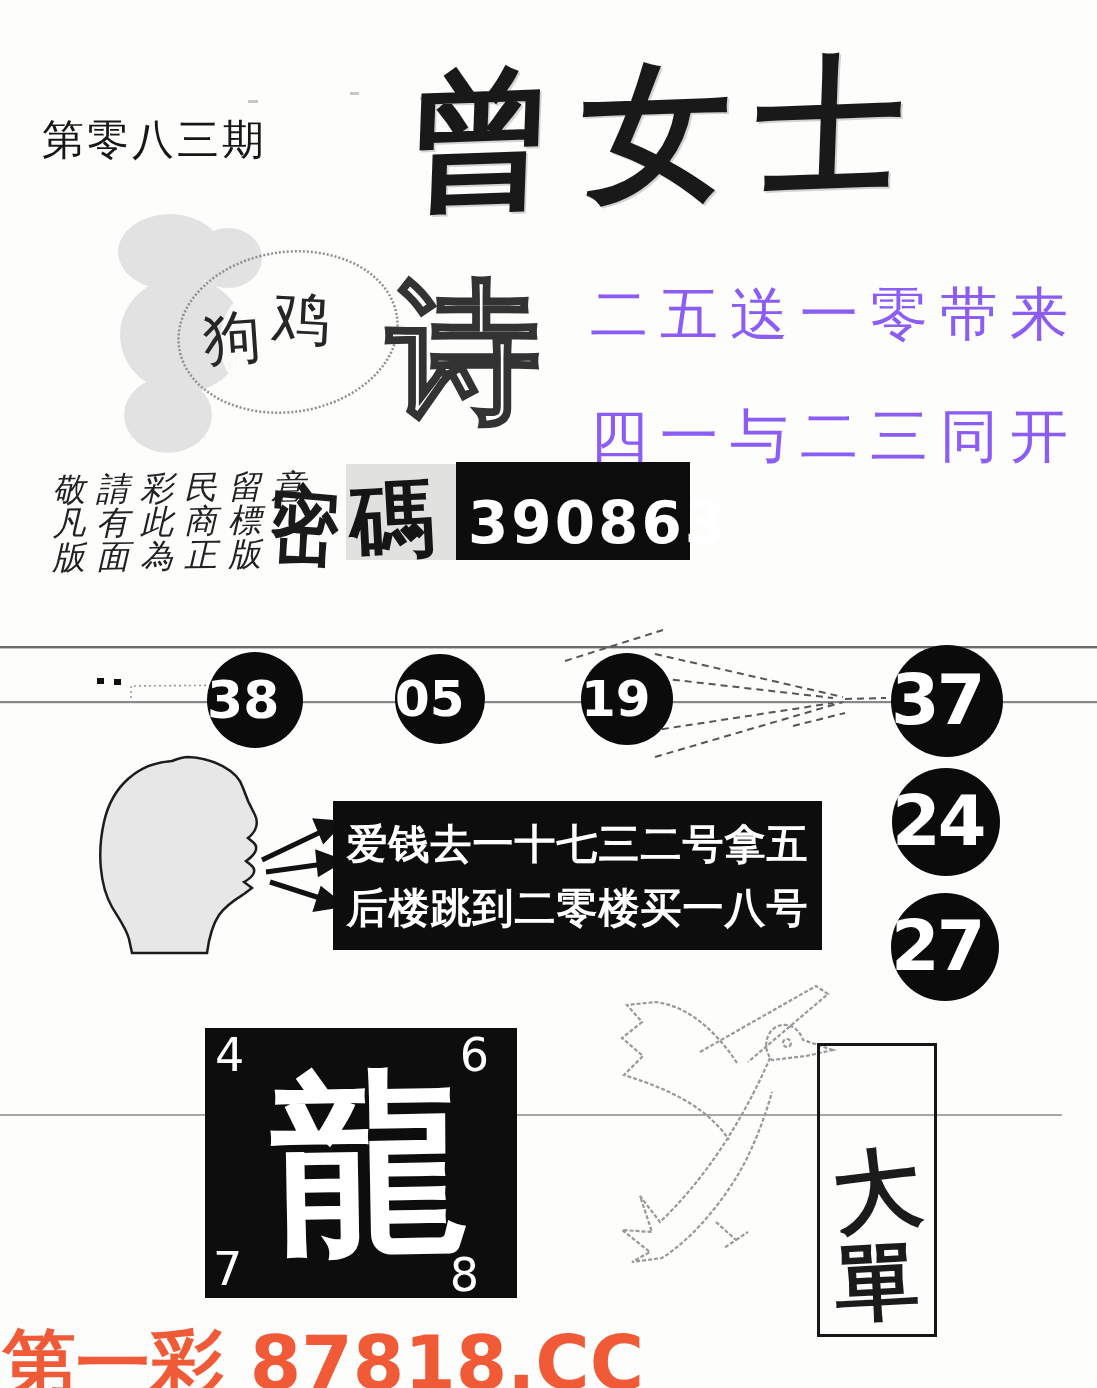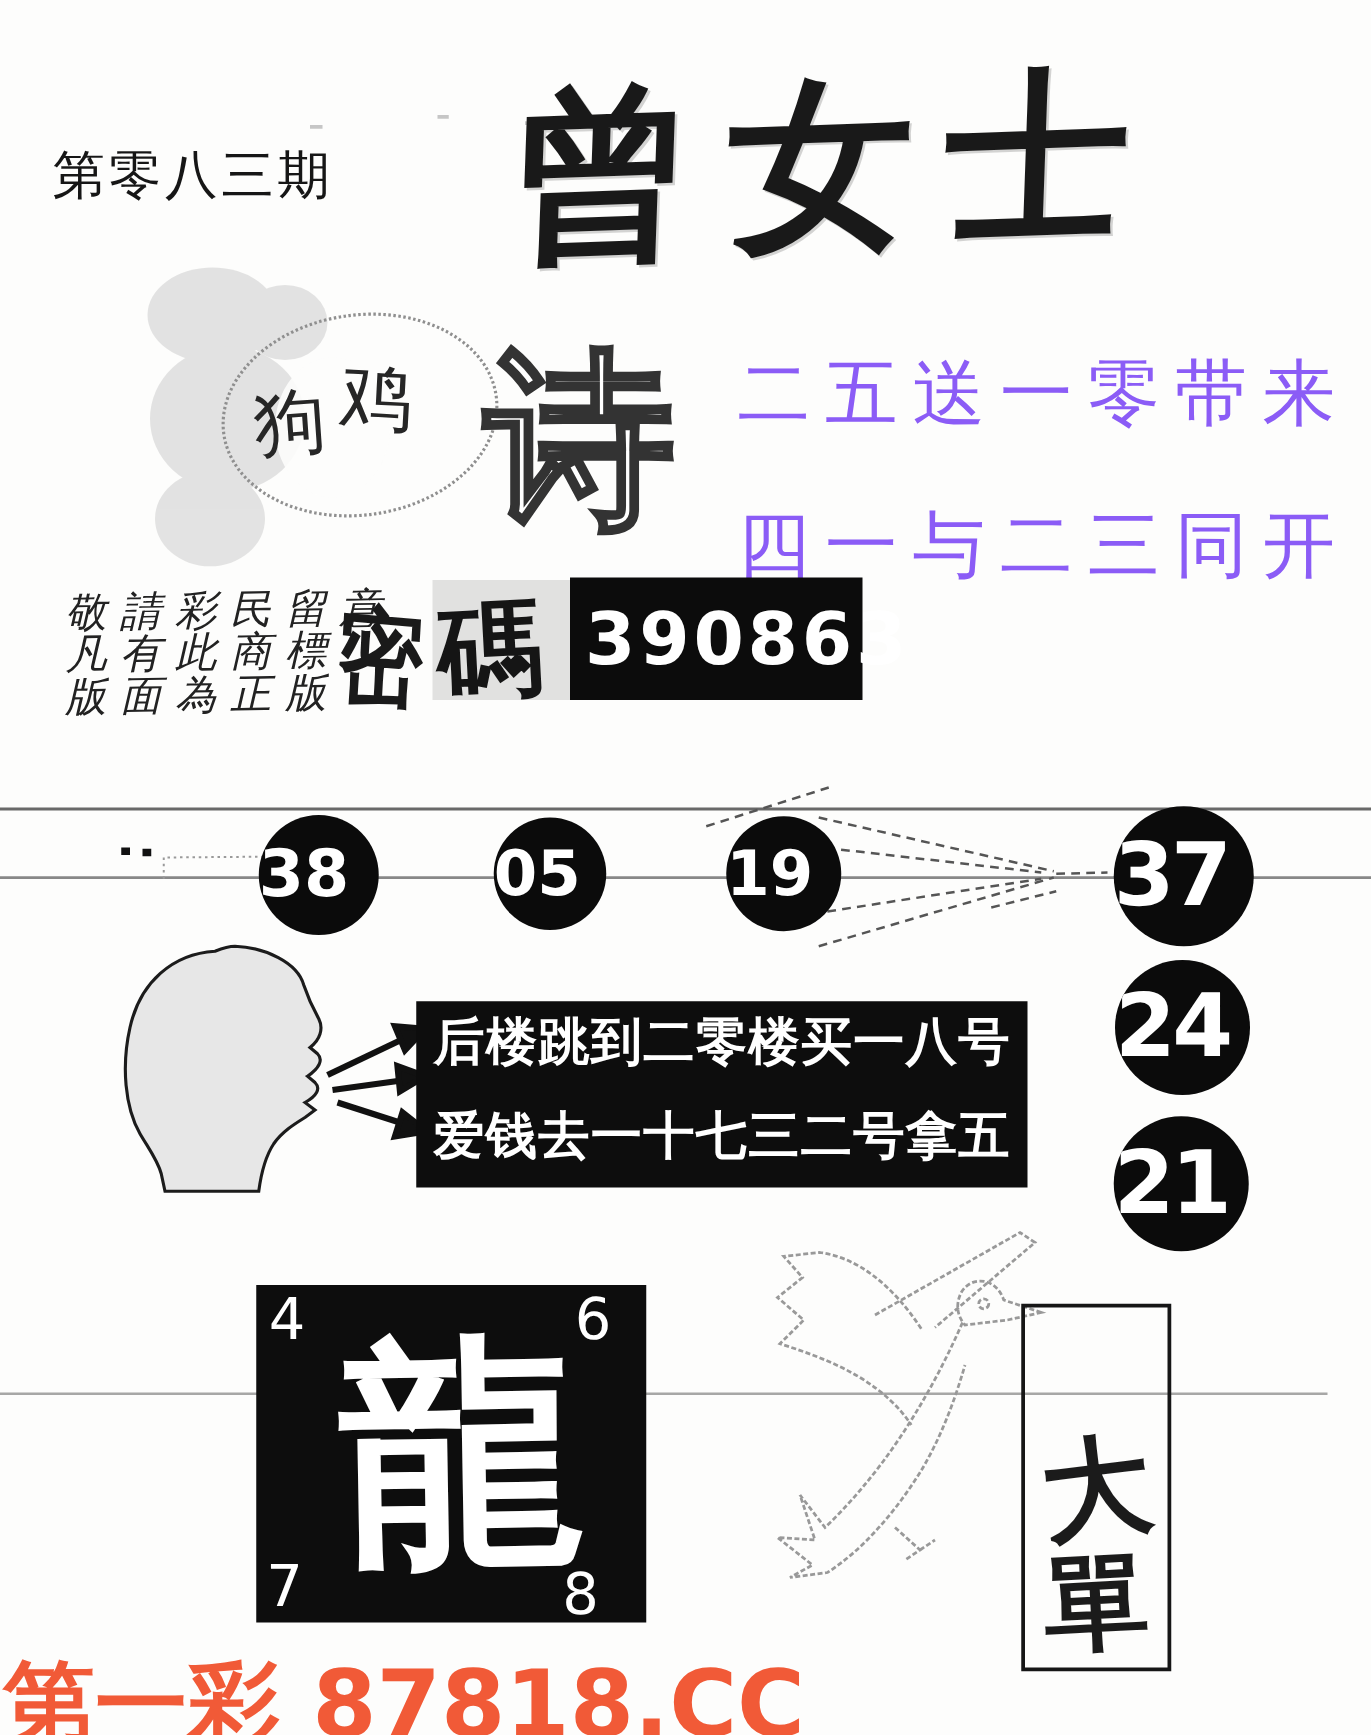--- a/index.html
+++ b/index.html
@@ -30,21 +30,21 @@
   .poem1{top:276px;} .poem2{top:350px;margin-top:48px;}
   .notice{left:52px;font-size:33px;letter-spacing:11px;font-weight:500;font-style:italic;
     font-family:"DejaVu Serif",serif;color:#222;white-space:nowrap;transform:rotate(-1deg);}
   .nt1{top:466px;} .nt2{top:500px;} .nt3{top:534px;}
   .seal{left:262px;top:470px;font-size:84px;font-weight:700;font-family:"DejaVu Serif",serif;
     color:#1a1a1a;transform:scaleX(.82) rotate(4deg);}
   .codelabel{left:350px;top:464px;font-size:84px;font-weight:700;font-family:"DejaVu Serif",serif;
     color:#151515;transform:rotate(-3deg);}
   .codebox{left:456px;top:462px;width:234px;height:98px;background:#0c0c0c;}
   .codeval{width:100%;height:98px;line-height:98px;padding-left:12px;box-sizing:border-box;
-    color:#fff;font-size:58px;font-weight:700;letter-spacing:3px;}
+    color:#fff;font-size:58px;font-weight:700;letter-spacing:3px;margin-top:12px;}
 
   .circle{background:#0b0b0b;border-radius:50%;color:#fff;overflow:hidden;
     font-weight:700;}
   .c38{left:207px;top:652px;width:96px;height:96px;line-height:96px;font-size:52px;}
   .c05{left:395px;top:654px;width:90px;height:90px;line-height:90px;font-size:50px;}
   .c19{left:581px;top:653px;width:92px;height:92px;line-height:92px;font-size:50px;}
   .cside{font-size:70px;font-weight:800;letter-spacing:-3px;}
   .c37{left:891px;top:645px;width:112px;height:112px;line-height:110px;}
   .c24{left:892px;top:768px;width:108px;height:108px;line-height:106px;}
   .c42{left:891px;top:893px;width:108px;height:108px;line-height:106px;}
@@ -159,25 +159,25 @@
   <div class="abs codebox z2">
     <div class="codeval">390863</div>
   </div>
 
   <div class="abs circle c38 z2">38</div>
   <div class="abs circle c05 z2">05</div>
   <div class="abs circle c19 z2">19</div>
 
   <div class="abs circle cside c37 z2">37</div>
   <div class="abs circle cside c24 z2">24</div>
-  <div class="abs circle cside c42 z2">21</div>
+  <div class="abs circle cside c42 z2">27</div>
 
   <div class="abs tipbox z2">
+    <div class="tipline tip1">爱钱去一十七三二号拿五</div>
     <div class="tipline">后楼跳到二零楼买一八号</div>
-    <div class="tipline tip1">爱钱去一十七三二号拿五</div>
   </div>
 
   <div class="abs dragonbox z2">
     <span class="dragonchar">龍</span>
     <span class="corner ctl">4</span>
     <span class="corner ctr">6</span>
     <span class="corner cbl">7</span>
     <span class="corner cbr">8</span>
   </div>
 

